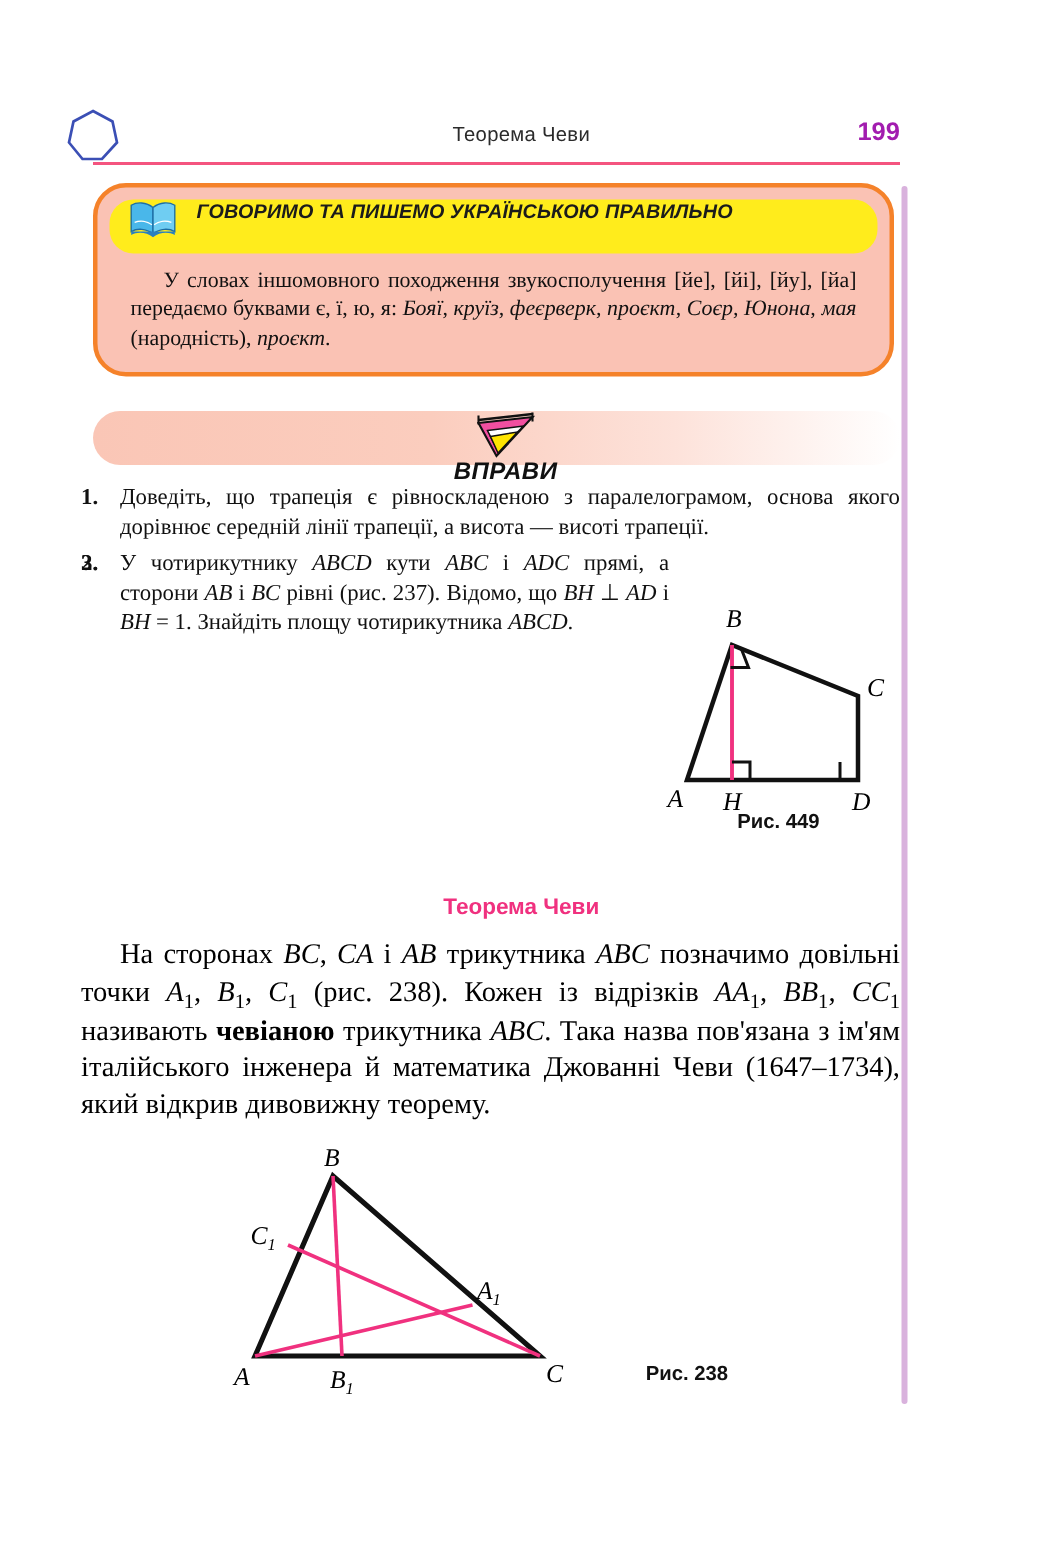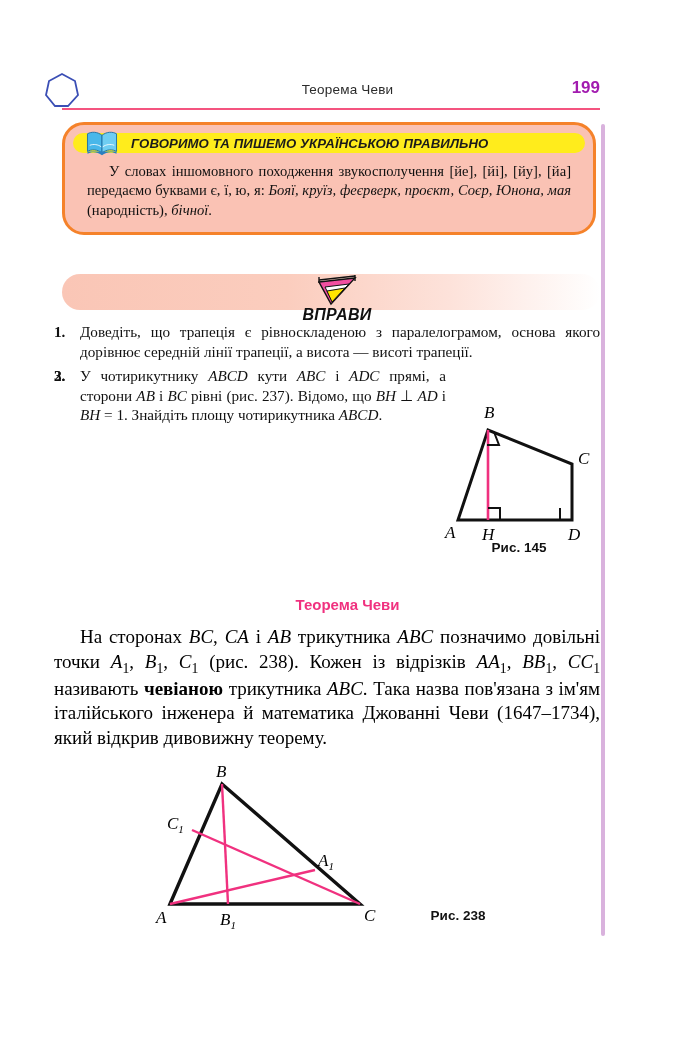--- a/index.html
+++ b/index.html
@@ -76,23 +76,22 @@
     width: 534px;
     border: 3px solid #f5822a;
     border-radius: 22px;
     background: #fac2b4;
     box-sizing: border-box;
     padding: 8px 8px 10px 8px;
   }
   .info-bar {
     background: #ffec1c;
     border-radius: 16px;
-    height: 20px;
+    height: 36px;
     display: flex;
-    align-items: center;
     padding-left: 12px;
   }
   .book-icon {
     width: 34px;
     height: 26px;
     flex: 0 0 auto;
     margin-right: 12px;
   }
   .info-bar-label {
     font-family: "Liberation Sans", sans-serif;
@@ -260,21 +259,21 @@
       <svg class="book-icon" viewBox="0 0 44 34">
         <path d="M22 7 C16 2, 8 2, 3 5 L3 28 C8 25, 16 25, 22 30 Z" fill="#49b7ea" stroke="#1d6fa5" stroke-width="1.2"></path>
         <path d="M22 7 C28 2, 36 2, 41 5 L41 28 C36 25, 28 25, 22 30 Z" fill="#6fcdf2" stroke="#1d6fa5" stroke-width="1.2"></path>
         <path d="M6 20 C11 18, 17 19, 21 22" fill="none" stroke="#ffffff" stroke-width="1.1"></path>
         <path d="M38 20 C33 18, 27 19, 23 22" fill="none" stroke="#ffffff" stroke-width="1.1"></path>
         <path d="M3 28 L3 31 C8 28, 16 28, 22 33 C28 28, 36 28, 41 31 L41 28" fill="#2a7fc0"></path>
       </svg>
       <span class="info-bar-label">ГОВОРИМО ТА ПИШЕМО УКРАЇНСЬКОЮ ПРАВИЛЬНО</span>
     </div>
     <div class="info-text">
-      <span class="ind"></span>У словах іншомовного походження звукосполучення [йе], [йі], [йу], [йа] передаємо буквами <b>є, ї, ю, я</b>: <i>Бояї, круїз, феєрверк, проєкт, Соєр, Юнона, мая</i> (народність), <i>бічної</i>.
+      <span class="ind"></span>У словах іншомовного походження звукосполучення [йе], [йі], [йу], [йа] передаємо буквами <b>є, ї, ю, я</b>: <i>Бояї, круїз, феєрверк, проєкт, Соєр, Юнона, мая</i> (народність), <i>проєкт</i>.
     </div>
   </div>
 
   <div class="vpravy-banner">
     <svg class="ruler-icon" viewBox="0 0 46 32">
       <polygon points="4,8 40,4 16,30" fill="#f24fa0" stroke="#111" stroke-width="1.4"></polygon>
       <polygon points="10,13 34,10 17,27" fill="#ffffff" stroke="#111" stroke-width="1"></polygon>
       <polygon points="12,17 30,14 17,28" fill="#ffe400" stroke="#111" stroke-width="1"></polygon>
       <line x1="4" y1="6" x2="40" y2="2" stroke="#111" stroke-width="1.6"></line>
       <line x1="4" y1="3" x2="4" y2="9" stroke="#111" stroke-width="1.4"></line>
@@ -311,21 +310,21 @@
 
     <polyline points="116,116 116,128 128,128" fill="none" stroke="#111" stroke-width="2"></polyline>
 
     <path d="M50,40 L55,53 L43,53" fill="none" stroke="#111" stroke-width="2"></path>
     <text x="40" y="26" font-family="Liberation Serif, serif" font-style="italic" font-size="17">B</text>
     <text x="134" y="72" font-family="Liberation Serif, serif" font-style="italic" font-size="17">C</text>
     <text x="1" y="146" font-family="Liberation Serif, serif" font-style="italic" font-size="17">A</text>
     <text x="38" y="148" font-family="Liberation Serif, serif" font-style="italic" font-size="17">H</text>
     <text x="124" y="148" font-family="Liberation Serif, serif" font-style="italic" font-size="17">D</text>
   </svg>
-  <div class="fig-caption fig237-caption">Рис. 145</div>
+  <div class="fig-caption fig237-caption">Рис. 449</div>
 
   <div class="theorem-title">Теорема Чеви</div>
 
   <div class="theorem-para"><span class="ind"></span>На сторонах <i>BC</i>, <i>CA</i> і <i>AB</i> трикутника <i>ABC</i> позначимо довільні точки <i>A</i><sub>1</sub>, <i>B</i><sub>1</sub>, <i>C</i><sub>1</sub> (рис. 238). Кожен із відрізків <i>AA</i><sub>1</sub>, <i>BB</i><sub>1</sub>, <i>CC</i><sub>1</sub> називають <b>чевіаною</b> трикутника <i>ABC</i>. Така назва пов'язана з ім'ям італійського інженера й математика Джованні Чеви (1647–1734), який відкрив дивовижну теорему.</div>
 
   <svg class="fig238" viewBox="0 0 260 175">
 
     <polygon points="20,142 72,22 210,142" fill="none" stroke="#111" stroke-width="3.4"></polygon>
 
     <line x1="72" y1="22" x2="78" y2="142" stroke="#f0317f" stroke-width="2.4"></line>

